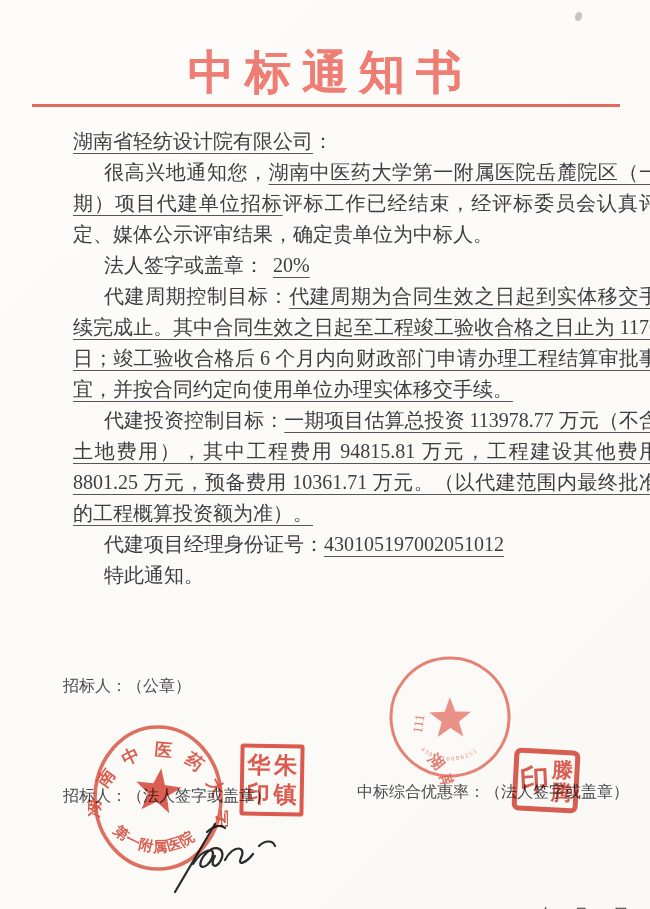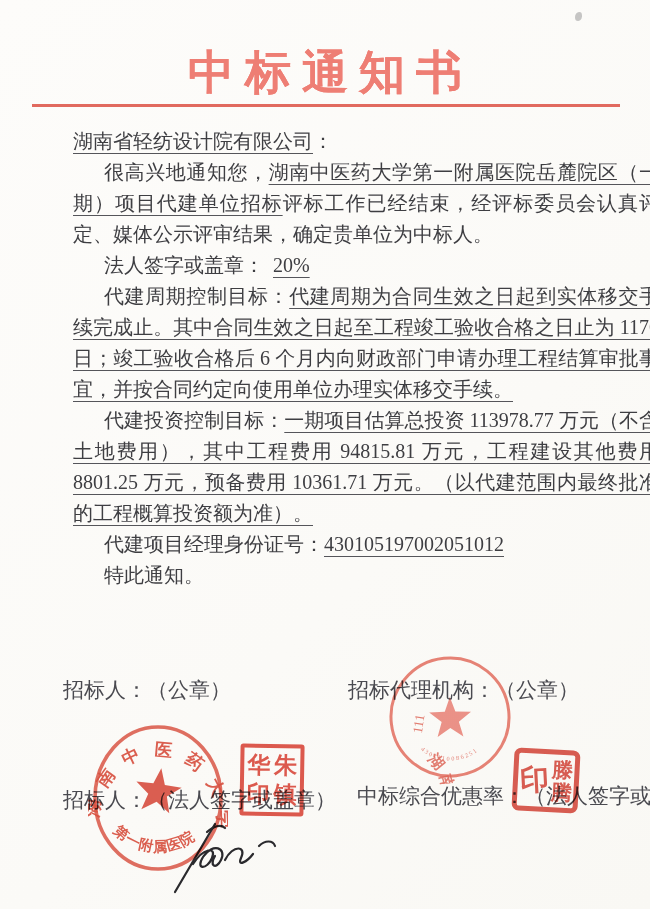--- a/index.html
+++ b/index.html
@@ -18,21 +18,21 @@
   }
   .red-rule{position:absolute;top:104px;left:32px;width:588px;height:3px;background:#e16a5f;}
   .body-text{
     position:absolute;top:126px;left:33px;width:586px;
     font-size:20px;line-height:31px;text-align:justify;margin-left:40px;
   }
   .body-text p{margin:0;}
   .ind{text-indent:31px;}
   .u{text-decoration:underline;text-underline-offset:5px;text-decoration-thickness:1.2px;text-decoration-color:#55555a;}
   .pad{padding:0 9px;}
-  .abs{position:absolute;font-size:21px;white-space:nowrap;color:#4a4a50;}
+  .abs{position:absolute;font-size:16px;white-space:nowrap;color:#4a4a50;}
   .seal{mix-blend-mode:multiply;}
   svg text{font-family:"Liberation Serif","DejaVu Serif",serif;}
   .sq-seal{
     position:absolute;box-sizing:border-box;mix-blend-mode:multiply;opacity:.88;
     display:flex;align-items:center;justify-content:center;
   }
   .zhu{
     left:240px;top:744px;width:64px;height:72px;
     border:4px solid #dc4437;border-radius:3px;transform:rotate(1deg);
   }
@@ -62,21 +62,20 @@
     <p><span class="u">湖南省轻纺设计院有限公司</span><span>：</span></p>
     <p class="ind"><span>很高兴地通知您，</span><span class="u">湖南中医药大学第一附属医院岳麓院区（一期）项目代建单位招标</span><span>评标工作已经结束，经评标委员会认真评定、媒体公示评审结果，确定贵单位为中标人。</span></p>
     <p class="ind"><span>法人签字或盖章：</span><span class="u pad">20%</span></p>
     <p class="ind"><span>代建周期控制目标：</span><span class="u">代建周期为合同生效之日起到实体移交手续完成止。其中合同生效之日起至工程竣工验收合格之日止为 1170 日；竣工验收合格后 6 个月内向财政部门申请办理工程结算审批事宜，并按合同约定向使用单位办理实体移交手续。</span></p>
     <p class="ind"><span>代建投资控制目标：</span><span class="u">一期项目估算总投资 113978.77 万元（不含土地费用），其中工程费用 94815.81 万元，工程建设其他费用 8801.25 万元，预备费用 10361.71 万元。（以代建范围内最终批准的工程概算投资额为准）。</span></p>
     <p class="ind"><span>代建项目经理身份证号：</span><span class="u">430105197002051012</span></p>
     <p class="ind">特此通知。</p>
   </div>
 
   <div class="abs" style="left:63px;top:676px;">招标人：（公章）</div>
-  <div class="abs" style="left:348px;top:676px;">招标代理机构：（公章）</div>
   <div class="abs" style="left:63px;top:786px;">招标人：（法人签字或盖章）</div>
   <div class="abs" style="left:357px;top:782px;">中标综合优惠率：（法人签字或盖章）</div>
   <div class="abs" style="left:505px;top:860px;color:#3e3e42;margin-top:45px;">2024 年 7 月 26 日</div>
 
   <svg class="seal" style="position:absolute;left:88px;top:722px;" width="140" height="152" viewBox="0 0 140 152">
     <defs>
       <path id="hp-top" d="M 10,100 A 58,64 0 1 1 130,100" fill="none"></path>
       <path id="hp-bot" d="M 24,108 A 56,50 0 0 0 116,108" fill="none"></path>
     </defs>
     <ellipse cx="70" cy="76" rx="63" ry="71" fill="none" stroke="#dd5748" stroke-width="3.6" opacity="0.85"></ellipse>

